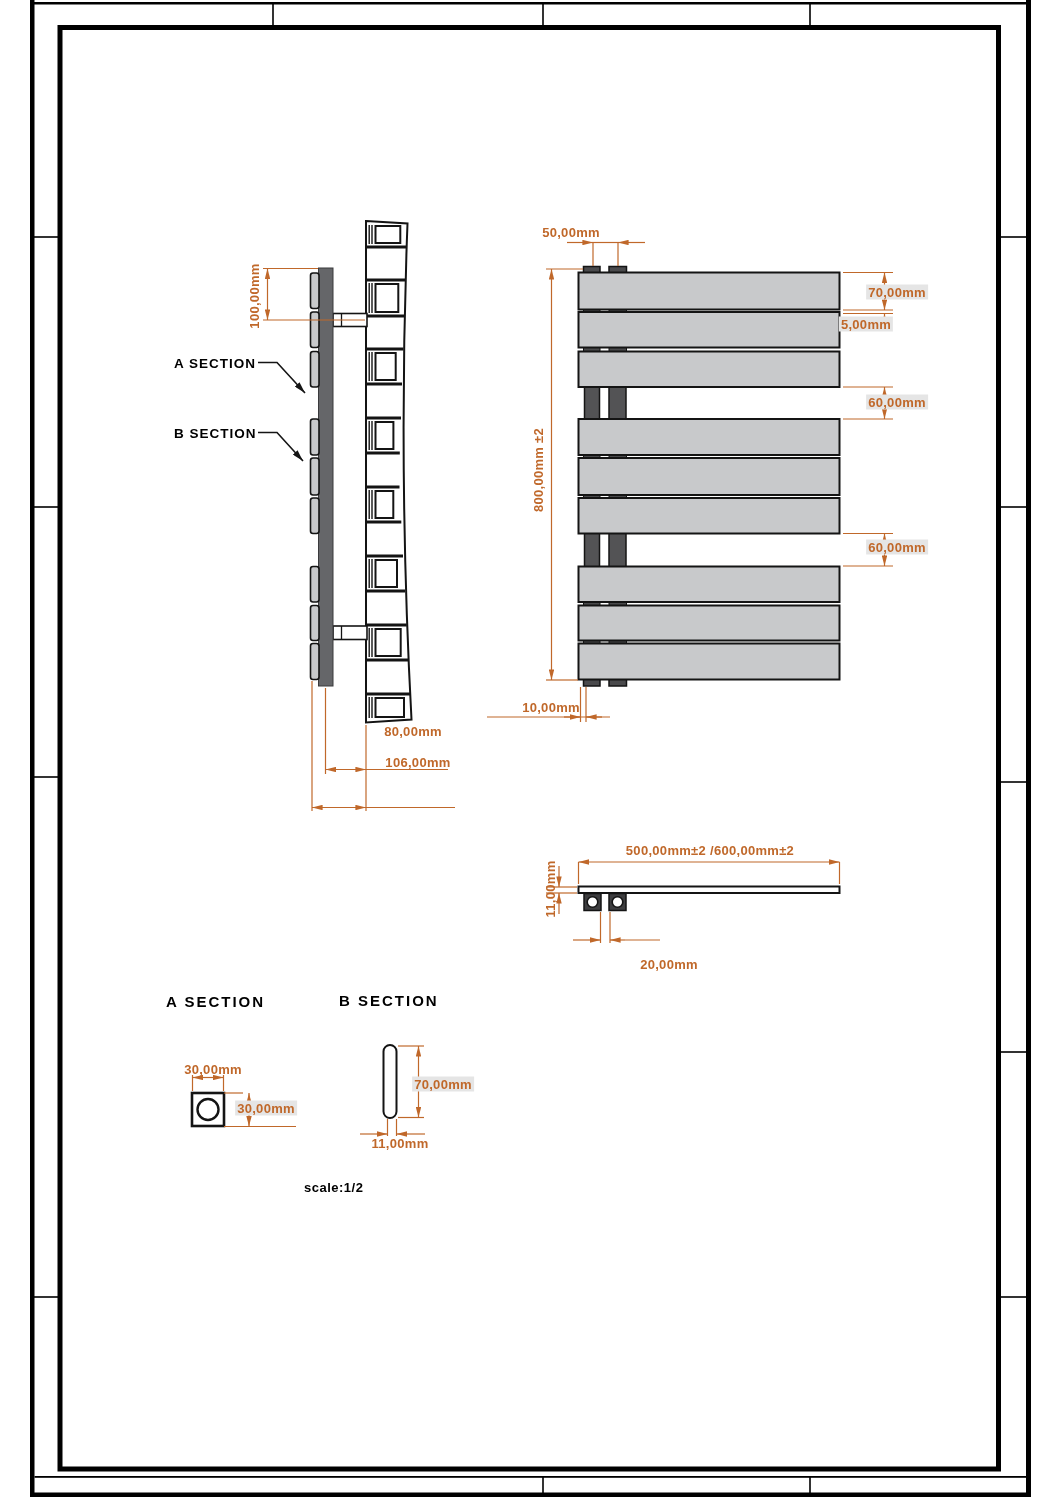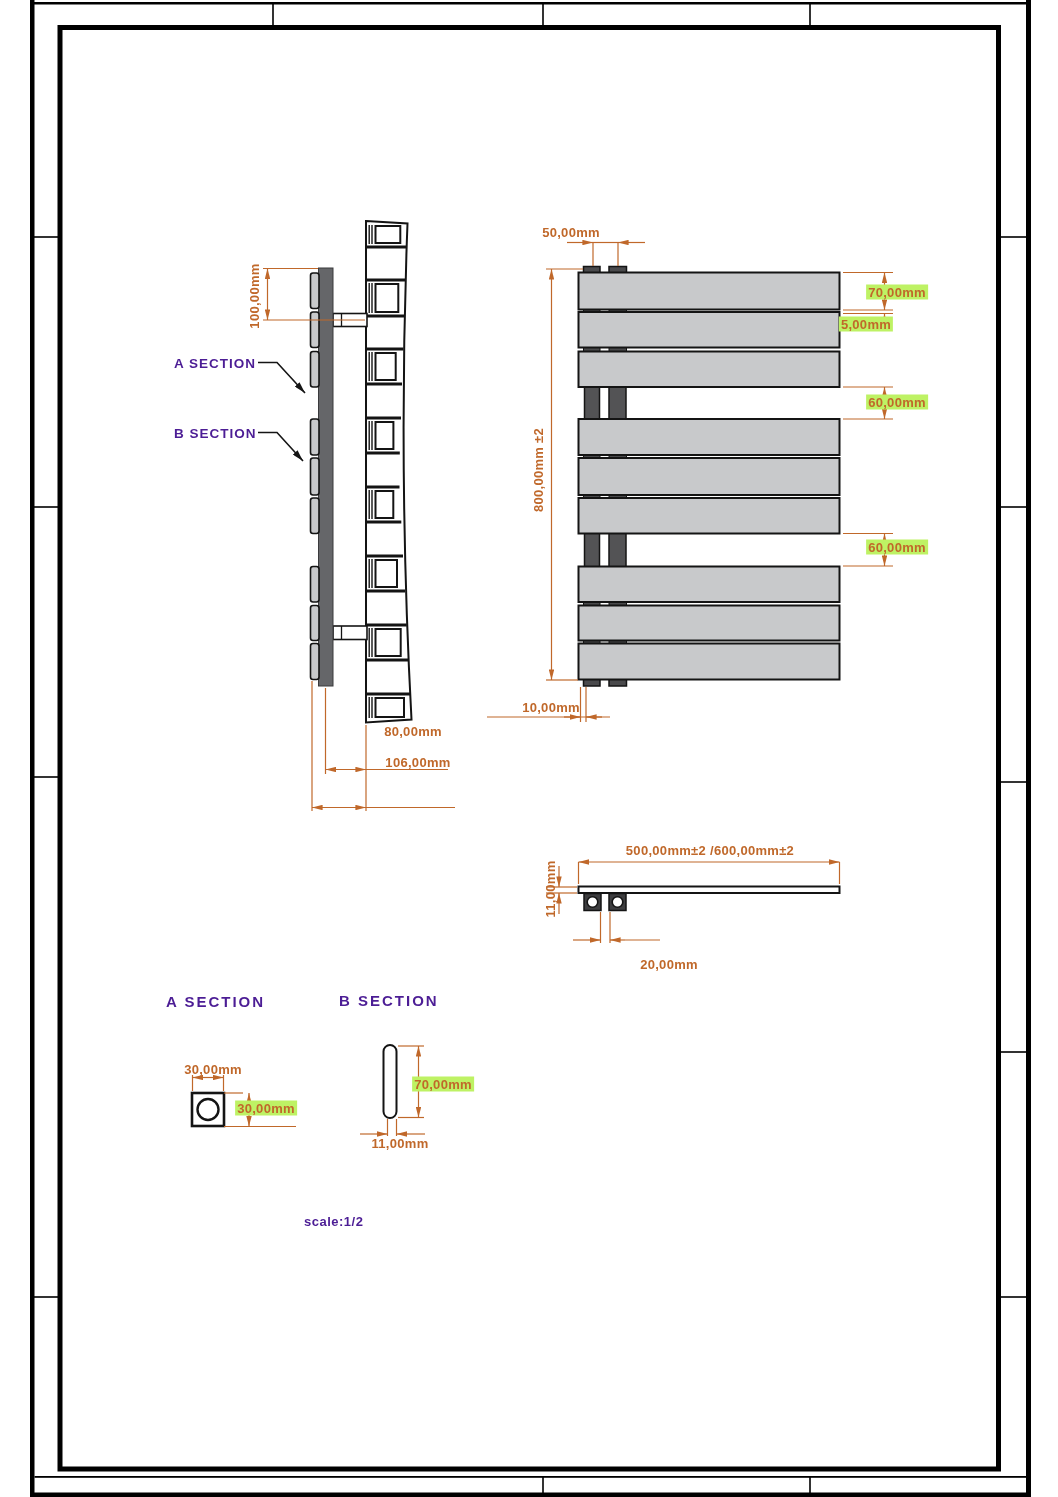--- a/index.html
+++ b/index.html
@@ -5,28 +5,28 @@
   html,body{margin:0;padding:0;background:#ffffff;}
   .sheet{
     position:relative;width:1058px;height:1497px;background:#ffffff;
     font-family:"Liberation Sans",sans-serif;overflow:hidden;
   }
   svg{position:absolute;left:0;top:0;}
   .dim{
     position:absolute;color:#C0682A;font:700 13px "Liberation Sans",sans-serif;
     white-space:nowrap;transform:translate(-50%,-50%);letter-spacing:.3px;
   }
-  .dim.bg{background:#bef264;padding:0 2px;}
+  .dim.bg{background:#e5e5e5;padding:0 2px;}
   .dim.vert{transform:translate(-50%,-50%) rotate(-90deg);}
   .blk{
-    position:absolute;color:#4c1d95;font:700 13.5px "Liberation Sans",sans-serif;
+    position:absolute;color:#000000;font:700 13.5px "Liberation Sans",sans-serif;
     white-space:nowrap;letter-spacing:1px;
   }
   .blk.big{font-size:15px;letter-spacing:2px;}
-  .blk.note{font-size:13px;letter-spacing:.5px;margin-top:34px;}
+  .blk.note{font-size:13px;letter-spacing:.5px;}
 </style>
 </head>
 <body>
 
 <div class="sheet">
 
 <svg width="1058" height="1497" viewBox="0 0 1058 1497">
   <defs>
     <marker id="ao" markerUnits="userSpaceOnUse" markerWidth="11" markerHeight="5.4" refX="10.6" refY="2.7" orient="auto-start-reverse">
       <path d="M0,0 L10.6,2.7 L0,5.4 Z" fill="#C0682A"></path>

